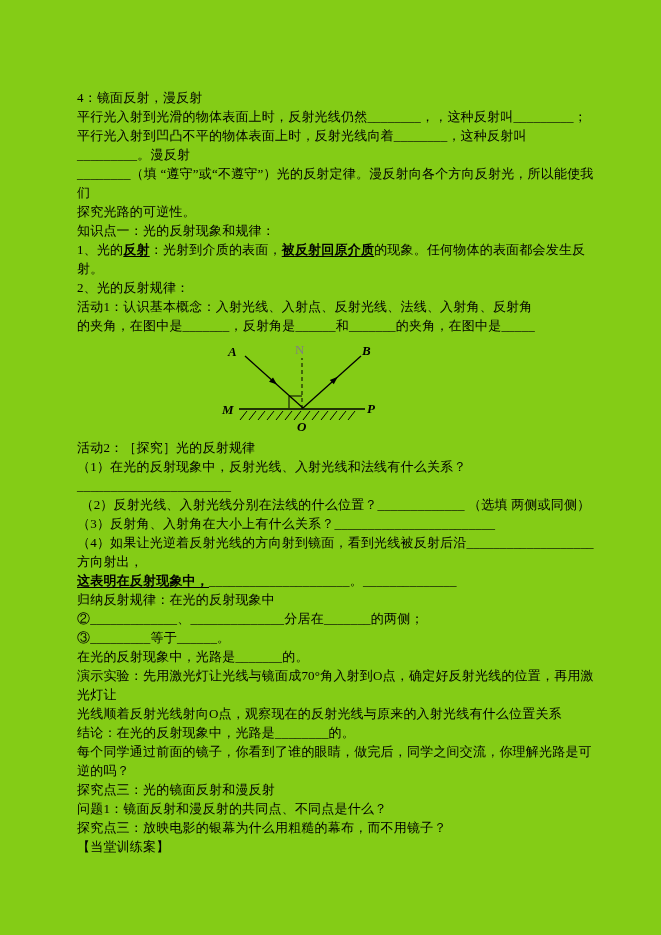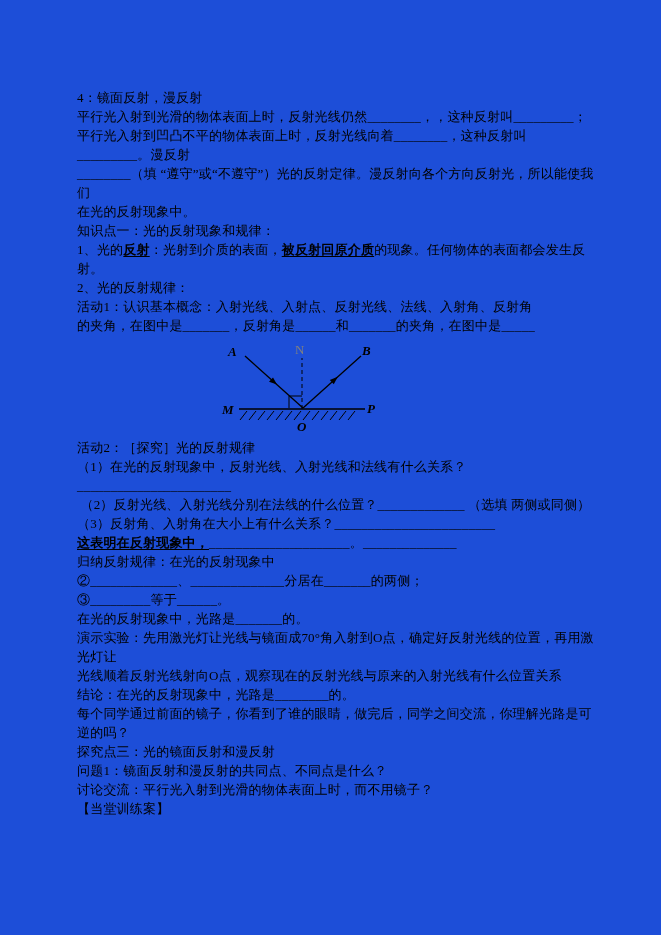--- a/index.html
+++ b/index.html
@@ -4,21 +4,21 @@
 <style>
   html, body { margin: 0; padding: 0; }
   body {
     width: 661px; height: 935px;
     background: #ffffff;
     overflow: hidden;
   }
   .page {
     position: relative;
     width: 661px; height: 935px;
-    background: #1d4ed8;
+    background: #84cc16;
     color: #000000;
     font-family: "Liberation Serif", "DejaVu Serif", serif;
   }
   .doc {
     position: absolute;
     left: 77px; top: 88px;
     width: 518px;
     font-size: 13px;
     line-height: 19px;
   }
@@ -43,21 +43,21 @@
 </style>
 </head>
 <body>
 
 <div class="page">
   <div id="doc" class="doc">
       <div class="line"><span>4：镜面反射，漫反射</span></div>
       <div class="line"><span>平行光入射到光滑的物体表面上时，反射光线仍然________，，这种反射叫_________；</span></div>
       <div class="line"><span>平行光入射到凹凸不平的物体表面上时，反射光线向着________，这种反射叫_________。漫反射</span></div>
       <div class="line"><span>________（填 “遵守”或“不遵守”）光的反射定律。漫反射向各个方向反射光，所以能使我们</span></div>
-      <div class="line"><span>在光的反射现象中。</span></div>
+      <div class="line"><span>探究光路的可逆性。</span></div>
       <div class="line"><span>知识点一：光的反射现象和规律：</span></div>
       <div class="line"><span>1、光的</span><span class="u">反射</span><span>：光射到介质的表面，</span><span class="u">被反射回原介质</span><span>的现象。任何物体的表面都会发生反射。</span></div>
       <div class="line"><span>2、光的反射规律：</span></div>
       <div class="line"><span>活动1：认识基本概念：入射光线、入射点、反射光线、法线、入射角、反射角</span></div>
       <div class="line"><span>的夹角，在图中是_______，反射角是______和_______的夹角，在图中是_____</span></div>
   <div class="diagram-wrap">
     <svg width="168" height="98" viewBox="0 0 168 98">
 
       <line class="ink" x1="24" y1="71" x2="150" y2="71"></line>
       <g class="ink thin">
@@ -91,27 +91,28 @@
       <text x="147" y="17">B</text>
       <text x="7" y="76">M</text>
       <text x="152" y="75">P</text>
       <text x="82" y="93">O</text>
     </svg>
   </div>
 <div class="line"><span>活动2：［探究］光的反射规律</span></div>
       <div class="line"><span>（1）在光的反射现象中，反射光线、入射光线和法线有什么关系？_______________________</span></div>
       <div class="line"><span> （2）反射光线、入射光线分别在法线的什么位置？_____________ （选填 两侧或同侧）</span></div>
       <div class="line"><span>（3）反射角、入射角在大小上有什么关系？________________________</span></div>
+      <div class="line"><span>（4）如果让光逆着反射光线的方向射到镜面，看到光线被反射后沿___________________方向射出，</span></div>
       <div class="line"><span class="u">这表明在反射现象中，</span><span>_____________________</span><span>。</span><span>______________</span></div>
       <div class="line"><span>归纳反射规律：在光的反射现象中</span></div>
       <div class="line"><span>②_____________、______________分居在_______的两侧；</span></div>
       <div class="line"><span>③_________等于______。</span></div>
       <div class="line"><span>在光的反射现象中，光路是_______的。</span></div>
       <div class="line"><span>演示实验：先用激光灯让光线与镜面成70°角入射到O点，确定好反射光线的位置，再用激光灯让</span></div>
       <div class="line"><span>光线顺着反射光线射向O点，观察现在的反射光线与原来的入射光线有什么位置关系</span></div>
       <div class="line"><span>结论：在光的反射现象中，光路是________的。</span></div>
       <div class="line"><span>每个同学通过前面的镜子，你看到了谁的眼睛，做完后，同学之间交流，你理解光路是可逆的吗？</span></div>
       <div class="line"><span>探究点三：光的镜面反射和漫反射</span></div>
       <div class="line"><span>问题1：镜面反射和漫反射的共同点、不同点是什么？</span></div>
-      <div class="line"><span>讨论交流：平行光入射到光滑的物体表面上时，而不用镜子？</span></div>
+      <div class="line"><span>探究点三：放映电影的银幕为什么用粗糙的幕布，而不用镜子？</span></div>
       <div class="line"><span>【当堂训练案】</span></div>
     </div>
 </div>
 
 </body></html>

